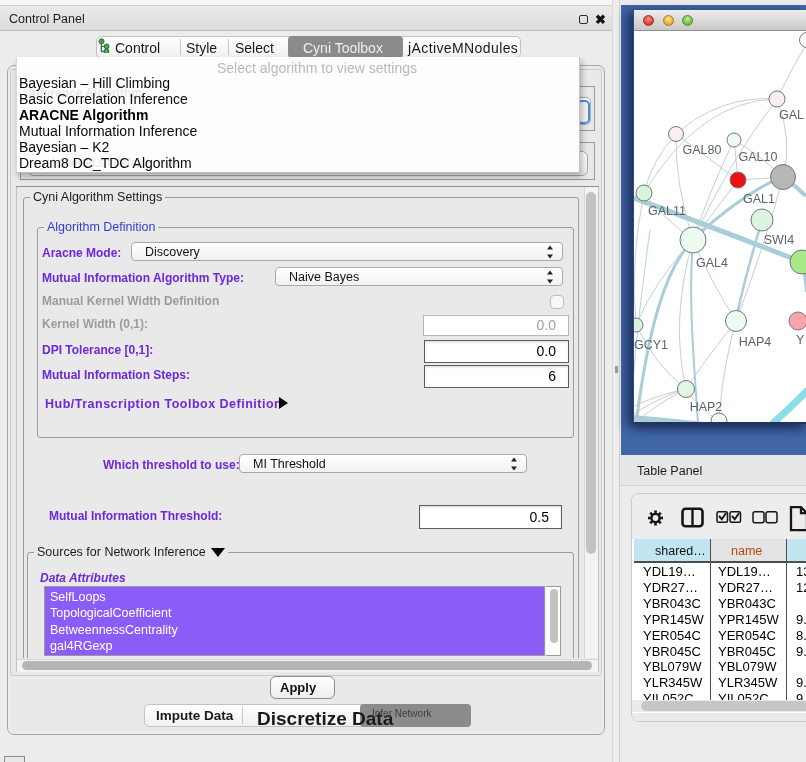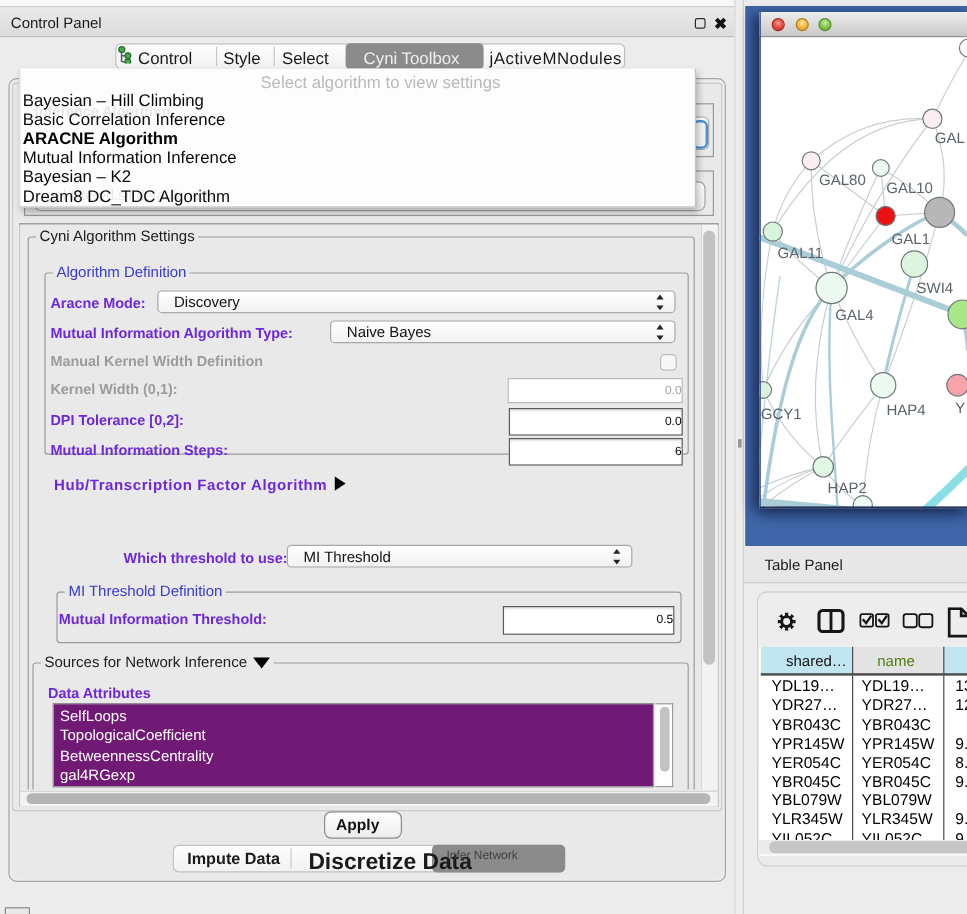--- a/index.html
+++ b/index.html
@@ -6,21 +6,21 @@
 html,body { width:806px; height:762px; overflow:hidden; }
 body { background:#ececec; font-family:"Liberation Sans", sans-serif; position:relative; }
 .abs { position:absolute; }
 .lbl { font-weight:bold; font-size:12px; color:#6d28d9; white-space:nowrap; }
 .dis { color:#9b9b9b; }
 .combo { position:absolute; background:linear-gradient(#ffffff,#f2f2f2); border:1px solid #a9a9a9; border-radius:4px; font-size:12.5px; color:#111; }
 .combo .ctext { position:absolute; left:13px; top:50%; transform:translateY(-50%); white-space:nowrap; }
 .spin { position:absolute; right:8px; top:50%; transform:translateY(-50%); width:7px; height:13px; }
 .spin:before { content:""; position:absolute; left:0; top:0; border-left:3.5px solid transparent; border-right:3.5px solid transparent; border-bottom:4.5px solid #222; }
 .spin:after { content:""; position:absolute; left:0; bottom:0; border-left:3.5px solid transparent; border-right:3.5px solid transparent; border-top:4.5px solid #222; }
-.field { position:absolute; background:#fff; border:1px solid #5d5d5d; font-size:10px; color:#000; text-align:right; padding-right:0; box-shadow:inset 0 1.5px 2px rgba(0,0,0,0.12); }
+.field { position:absolute; background:#fff; border:1px solid #5d5d5d; font-size:14px; color:#000; text-align:right; padding-right:12px; box-shadow:inset 0 1.5px 2px rgba(0,0,0,0.12); }
 .gbox { position:absolute; border:1px solid #9b9b9b; border-radius:3px; }
 .gtitle { position:absolute; top:-8px; left:6px; background:#e9e9e9; padding:0 3px; font-size:12.5px; white-space:nowrap; }
 </style>
 </head>
 <body>
 
 <div class="abs" style="left:0;top:0;width:612px;height:5px;background:#f7f7f7;"></div>
 
 <div class="abs" style="left:0;top:5px;width:612px;height:26px;background:linear-gradient(#eaeaea,#dcdcdc);border-bottom:1px solid #bdbdbd;border-top:1px solid #cfcfcf;">
   <div class="abs" style="left:9px;top:6px;font-size:12.5px;color:#1c1c1c;">Control Panel</div>
@@ -54,63 +54,60 @@
 <div class="abs" style="left:28px;top:151px;width:560px;height:25px;background:linear-gradient(#ffffff,#eeeeee);border:1px solid #a9a9a9;border-radius:6px;"></div>
 
 <div class="abs" style="left:16px;top:186px;width:583px;height:486px;border:1px solid #c2c2c2;border-top:2px solid #8e8e8e;background:#e9e9e9;"></div>
 
 <div class="abs" id="viewport" style="left:17px;top:187px;width:567px;height:471px;overflow:hidden;background:#e9e9e9;">
 
   <div class="gbox" style="left:6px;top:10px;width:556px;height:475px;">
     <span class="gtitle" style="color:#1c1c1c;">Cyni Algorithm Settings</span>
   </div>
 
-  <div class="gbox" style="left:20px;top:40px;width:537px;height:152px;">
+  <div class="gbox" style="left:20px;top:40px;width:537px;height:211px;">
     <span class="gtitle" style="color:#3a3ad0;">Algorithm Definition</span>
   </div>
   <div class="lbl" style="position:absolute;left:25px;top:59px;">Aracne Mode:</div>
   <div class="combo" style="left:114px;top:55px;width:432px;height:19px;">
       <span class="ctext">Discovery</span>
       <span class="spin"></span>
     </div>
   <div class="lbl" style="position:absolute;left:25px;top:84px;">Mutual Information Algorithm Type:</div>
   <div class="combo" style="left:258px;top:80px;width:288px;height:19px;">
       <span class="ctext">Naive Bayes</span>
       <span class="spin"></span>
     </div>
   <div class="lbl dis" style="position:absolute;left:25px;top:107px;">Manual Kernel Width Definition</div>
   <div class="abs" style="left:533px;top:108px;width:14px;height:14px;background:#f7f7f7;border:1.5px solid #bcbcbc;border-radius:4px;"></div>
   <div class="lbl dis" style="position:absolute;left:25px;top:130px;">Kernel Width (0,1):</div>
   <div class="field" style="left:406px;top:128px;width:146px;height:21px;border:1px solid #b8b8b8;color:#a2a2a2;line-height:19px;box-shadow:none;">0.0</div>
-  <div class="lbl" style="position:absolute;left:25px;top:156px;">DPI Tolerance [0,2]:</div>
+  <div class="lbl" style="position:absolute;left:25px;top:156px;">DPI Tolerance [0,1]:</div>
   <div class="field" style="left:407px;top:153px;width:145px;height:23px;line-height:21px;">0.0</div>
   <div class="lbl" style="position:absolute;left:25px;top:181px;">Mutual Information Steps:</div>
   <div class="field" style="left:407px;top:178px;width:145px;height:23px;line-height:21px;">6</div>
 
-  <div class="lbl" style="position:absolute;left:28px;top:210px;font-size:12.5px;letter-spacing:0.5px;">Hub/Transcription Factor Algorithm</div>
+  <div class="lbl" style="position:absolute;left:28px;top:210px;font-size:12.5px;letter-spacing:0.5px;">Hub/Transcription Toolbox Definition</div>
   <div class="abs" style="left:262px;top:210px;width:0;height:0;border-top:6px solid transparent;border-bottom:6px solid transparent;border-left:9px solid #000;"></div>
 
   <div class="lbl" style="position:absolute;left:86px;top:271px;">Which threshold to use:</div>
   <div class="combo" style="left:222px;top:267px;width:288px;height:19px;">
       <span class="ctext">MI Threshold</span>
       <span class="spin"></span>
     </div>
 
-  <div class="gbox" style="left:30px;top:306px;width:521px;height:43px;">
-    <span class="gtitle" style="color:#3a3ad0;">MI Threshold Definition</span>
-  </div>
   <div class="lbl" style="position:absolute;left:32px;top:322px;">Mutual Information Threshold:</div>
   <div class="field" style="left:402px;top:318px;width:143px;height:24px;line-height:22px;text-align:right;">0.5</div>
 
   <div class="gbox" style="left:10px;top:365px;width:547px;height:130px;">
     <span class="gtitle" style="color:#1c1c1c;">Sources for Network Inference <span style="display:inline-block;width:0;height:0;border-left:7px solid transparent;border-right:7px solid transparent;border-top:9px solid #000;vertical-align:middle;margin-left:2px;"></span></span>
   </div>
-  <div class="lbl" style="position:absolute;left:23px;top:384px;">Data Attributes</div>
-
-  <div class="abs" style="left:27px;top:399px;width:501px;height:70px;background:#701a75;border:1px solid #9a9a9a;overflow:hidden;">
+  <div class="lbl" style="position:absolute;left:23px;top:384px;font-style:italic;">Data Attributes</div>
+
+  <div class="abs" style="left:27px;top:399px;width:501px;height:70px;background:#8b5cf6;border:1px solid #9a9a9a;overflow:hidden;">
     <div style="font-size:12.5px;color:#fff;padding:2px 0 0 5px;line-height:16.4px;">SelfLoops<br>TopologicalCoefficient<br>BetweennessCentrality<br>gal4RGexp</div>
   </div>
   <div class="abs" style="left:529px;top:399px;width:15px;height:70px;background:#fdfdfd;border:1px solid #9a9a9a;border-left:none;"></div>
   <div class="abs" style="left:533px;top:402px;width:8px;height:54px;background:#c2c2c2;border-radius:4px;"></div>
 </div>
 
 <div class="abs" style="left:584px;top:187px;width:14px;height:471px;background:#f3f3f3;border-left:1px solid #d6d6d6;"></div>
 <div class="abs" style="left:586px;top:192px;width:10px;height:362px;background:#c2c2c2;border-radius:5px;"></div>
 
 <div class="abs" style="left:17px;top:659px;width:581px;height:13px;background:#f3f3f3;border-top:1px solid #d6d6d6;"></div>
@@ -247,21 +244,21 @@
     <g fill="none" stroke="#161616" stroke-width="2.3">
       <path d="M143,1.2 h10 l6,6 v17 h-16 z" fill="#ededed"></path>
       <path d="M153,1.2 v6 h6"></path>
     </g>
   </svg>
 
   <div class="abs" style="left:2px;top:45px;width:76px;height:24px;background:#c2e6f1;border-bottom:2px solid #4d4d4d;"></div>
   <div class="abs" style="left:78px;top:45px;width:76px;height:24px;background:#e3e3e3;border-bottom:2px solid #4d4d4d;"></div>
   <div class="abs" style="left:154px;top:45px;width:36px;height:24px;background:#c2e6f1;border-bottom:2px solid #4d4d4d;"></div>
   <div class="abs" style="left:23px;top:50px;font-size:12.5px;color:#111;">shared…</div>
-  <div class="abs" style="left:99px;top:50px;font-size:12.5px;color:#4d7c0f;">name</div>
+  <div class="abs" style="left:99px;top:50px;font-size:12.5px;color:#c2410c;">name</div>
   <div class="abs" style="left:78px;top:45px;width:1px;height:161px;background:#4d4d4d;"></div>
   <div class="abs" style="left:154px;top:45px;width:1px;height:161px;background:#4d4d4d;"></div>
 
   <div class="abs" style="left:0;top:70px;width:190px;height:136px;overflow:hidden;font-size:13px;color:#000;line-height:15.9px;">
     <div class="abs" style="left:11px;top:0;">YDL19…<br>YDR27…<br>YBR043C<br>YPR145W<br>YER054C<br>YBR045C<br>YBL079W<br>YLR345W<br>YIL052C</div>
     <div class="abs" style="left:86px;top:0;">YDL19…<br>YDR27…<br>YBR043C<br>YPR145W<br>YER054C<br>YBR045C<br>YBL079W<br>YLR345W<br>YIL052C</div>
     <div class="abs" style="left:164px;top:0;">13<br>12<br>&nbsp;<br>9.<br>8.<br>9.<br>&nbsp;<br>9.<br>9.</div>
   </div>
 
   <div class="abs" style="left:0;top:206px;width:190px;height:12px;background:#ebebeb;"></div>

